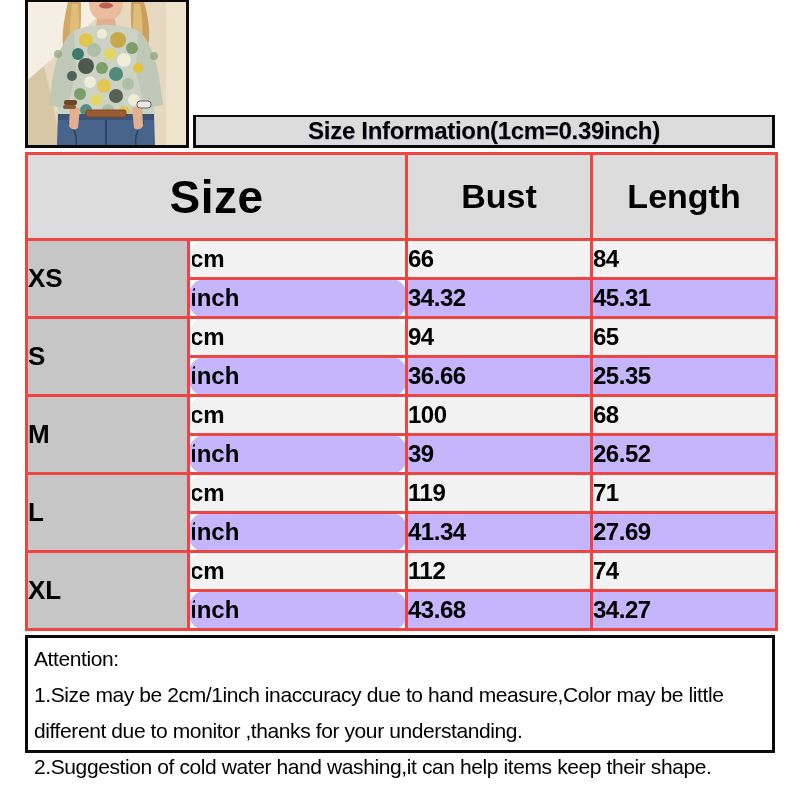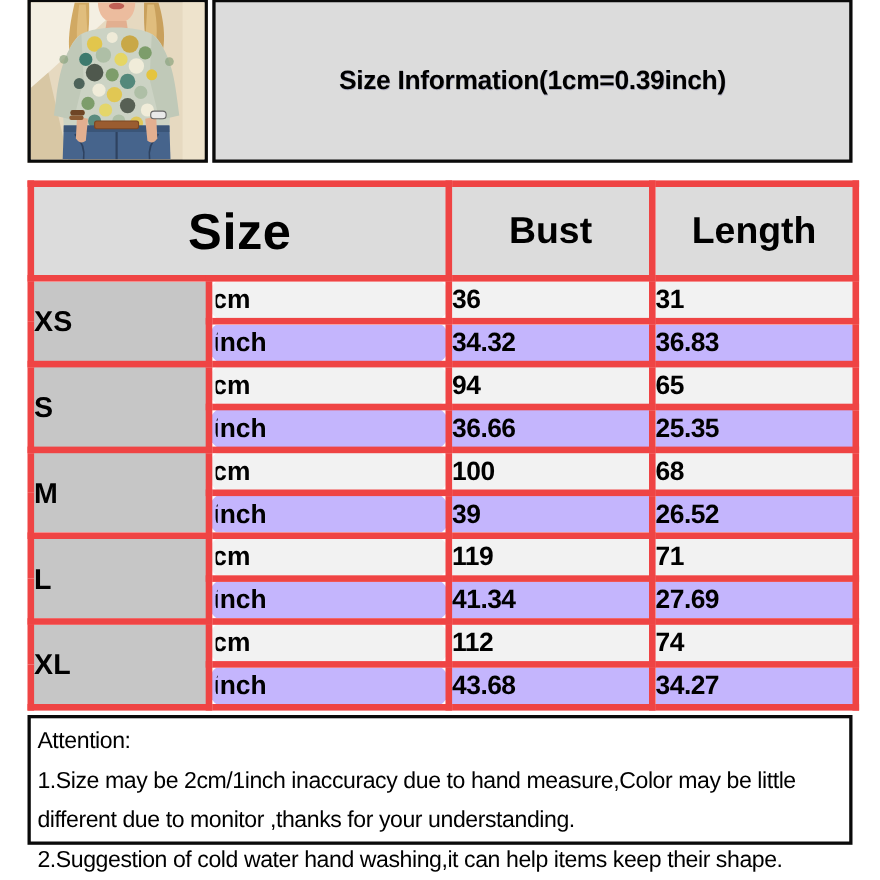--- a/index.html
+++ b/index.html
@@ -6,21 +6,21 @@
   body {
     width: 800px; height: 800px;
     background: #ffffff;
     font-family: "Liberation Sans", sans-serif;
     color: #000;
     position: relative;
   }
   .page { position: absolute; left: 25px; top: 0; width: 750px; }
 
   
-  .top-section { display: flex; gap: 4px; height: 148px; margin-bottom: 16px; }
+  .top-section { display: flex; gap: 4px; height: 148px; margin-bottom: 4px; align-items: flex-end; }
   .photo-box {
     width: 164px; flex: 0 0 164px;
     border: 3px solid #0a0a0a; border-top-width: 2px;
     box-sizing: border-box;
     background: #e8ddc5;
     overflow: hidden;
   }
   .photo-box svg { display: block; width: 158px; height: 143px; }
   .title-box {
     flex: 1;
@@ -36,21 +36,21 @@
 
   
   table.size-table {
     width: 750px;
     border-collapse: collapse;
     table-layout: fixed;
     border: 3px solid #0a0a0a;
     margin-bottom: 4px;
   }
   table.size-table td, table.size-table th {
-    border: 6px solid #ef4444;
+    border: 3px solid #ef4444;
     vertical-align: middle;
     padding: 0;
     overflow: hidden;
   }
   tr.head-row { height: 86px; }
   tr.head-row th { background: #dcdcdc; font-weight: bold; }
   th.size-head { font-size: 46px; letter-spacing: 0.5px; }
   th.col-head { font-size: 34px; }
   tr.data-row { height: 39px; }
   td.size-label { background: #c6c6c6; font-weight: bold; font-size: 26px; margin-left: 20px; }
@@ -158,27 +158,27 @@
     <tbody>
     <tr class="head-row">
       <th class="size-head" colspan="2">Size</th>
       <th class="col-head">Bust</th>
       <th class="col-head">Length</th>
     </tr>
 
     <tr class="data-row cm-row">
       <td class="size-label" rowspan="2">XS</td>
       <td class="unit-cell">cm</td>
-      <td class="val-cell">36</td>
-      <td class="val-cell">31</td>
+      <td class="val-cell">66</td>
+      <td class="val-cell">84</td>
     </tr>
     <tr class="data-row inch-row">
       <td class="unit-cell">inch</td>
       <td class="val-cell">34.32</td>
-      <td class="val-cell">36.83</td>
+      <td class="val-cell">45.31</td>
     </tr>
 
     <tr class="data-row cm-row">
       <td class="size-label" rowspan="2">S</td>
       <td class="unit-cell">cm</td>
       <td class="val-cell">94</td>
       <td class="val-cell">65</td>
     </tr>
     <tr class="data-row inch-row">
       <td class="unit-cell">inch</td>

